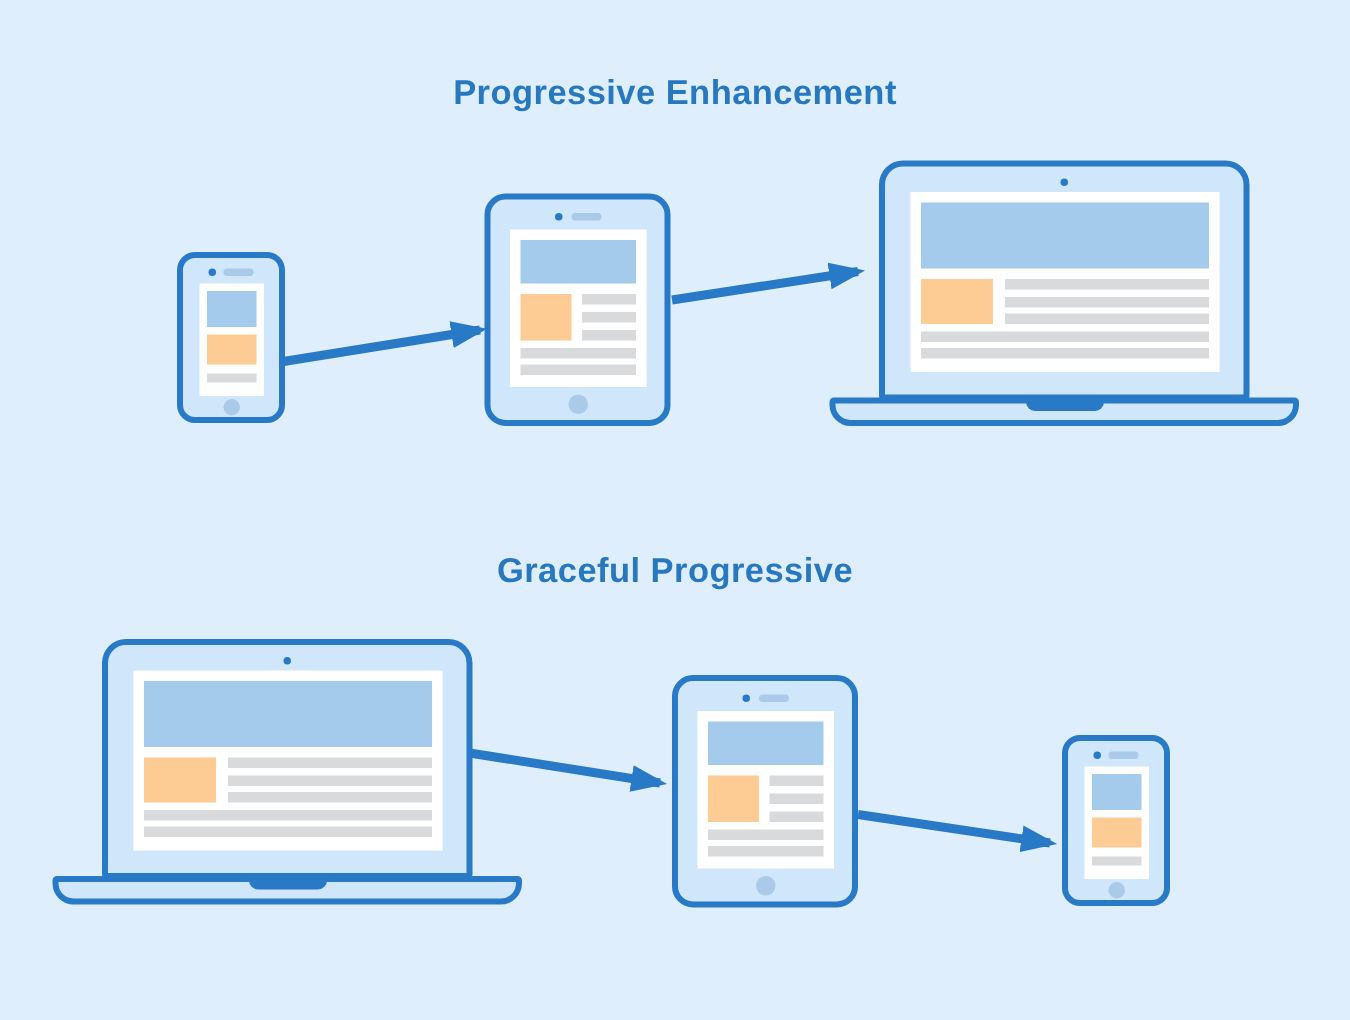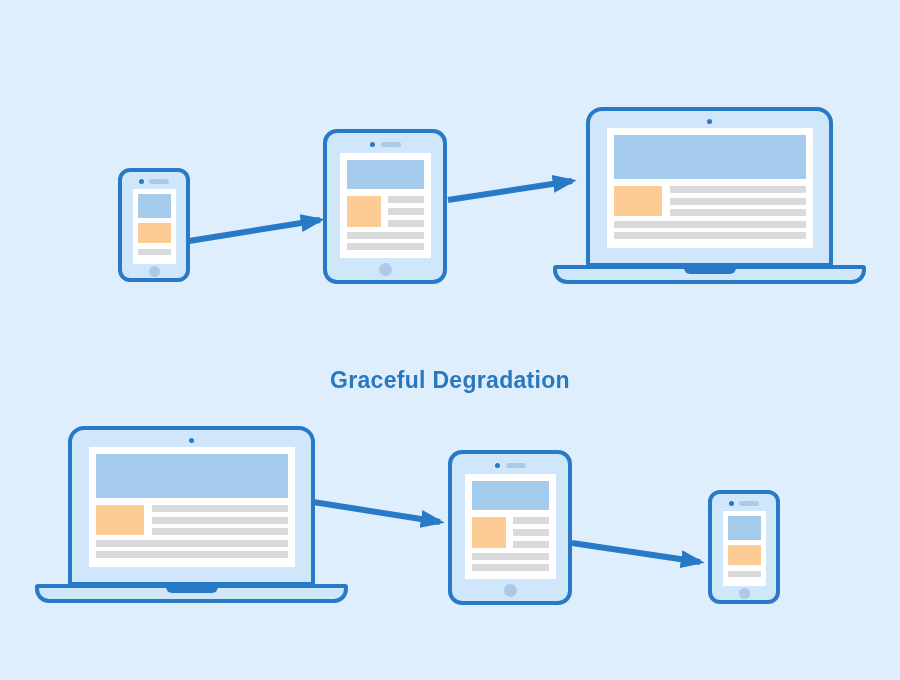--- a/index.html
+++ b/index.html
@@ -87,20 +87,21 @@
       <marker id="ah" viewBox="0 0 4 3" markerWidth="4" markerHeight="3" refX="3.2" refY="1.5" orient="auto">
         <path d="M0,0 L4,1.5 L0,3 Z" fill="#2879C6"></path>
       </marker>
     </defs>
     <line x1="189" y1="241" x2="320" y2="220" marker-end="url(#ah)"></line>
     <line x1="448" y1="200" x2="572" y2="181" marker-end="url(#ah)"></line>
     <line x1="313" y1="502" x2="440" y2="522" marker-end="url(#ah)"></line>
     <line x1="572" y1="543" x2="700" y2="562" marker-end="url(#ah)"></line>
   </svg>
 
+  <h2 class="title t1">Progressive Enhancement</h2>
 
   <div class="phone" style="left:118px;top:168px">
     <div class="top-row">
       <span class="dot"></span>
       <span class="bar"></span>
     </div>
     <div class="screen">
       <div class="hero"></div>
       <div class="img"></div>
       <div class="line"></div>
@@ -150,21 +151,21 @@
           <div class="line"></div>
           <div class="line"></div>
         </div>
       </div>
     </div>
     <div class="base">
       <div class="notch"></div>
     </div>
   </div>
 
-  <h2 class="title t2">Graceful Degradation</h2>
+  <h2 class="title t2">Graceful Progressive</h2>
 
   <div class="laptop" style="left:35px;top:426px">
     <div class="lid">
       <div class="top-row">
         <span class="dot"></span>
       </div>
       <div class="screen">
         <div class="hero"></div>
         <div class="media-row">
           <div class="img"></div>

